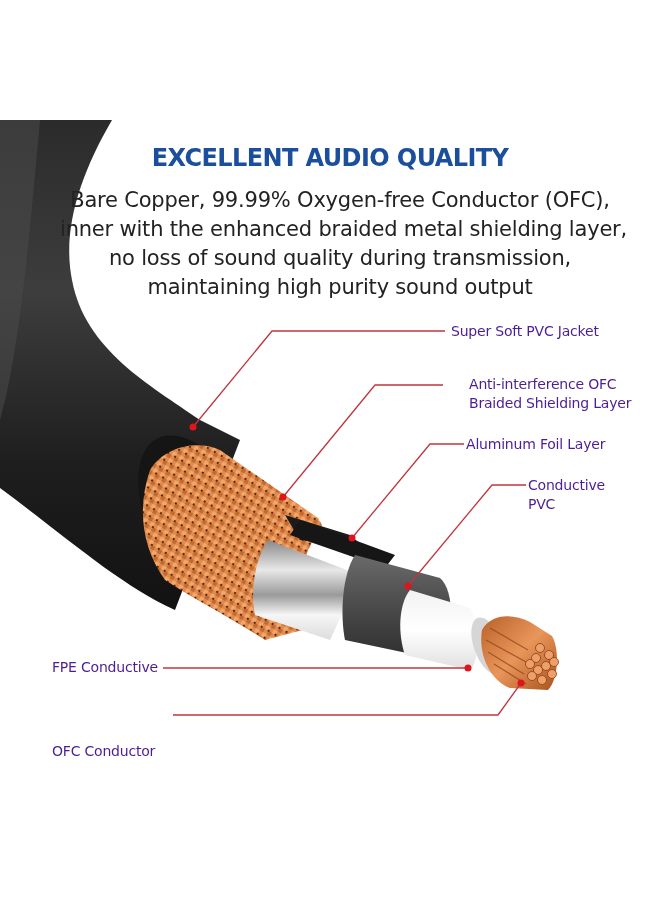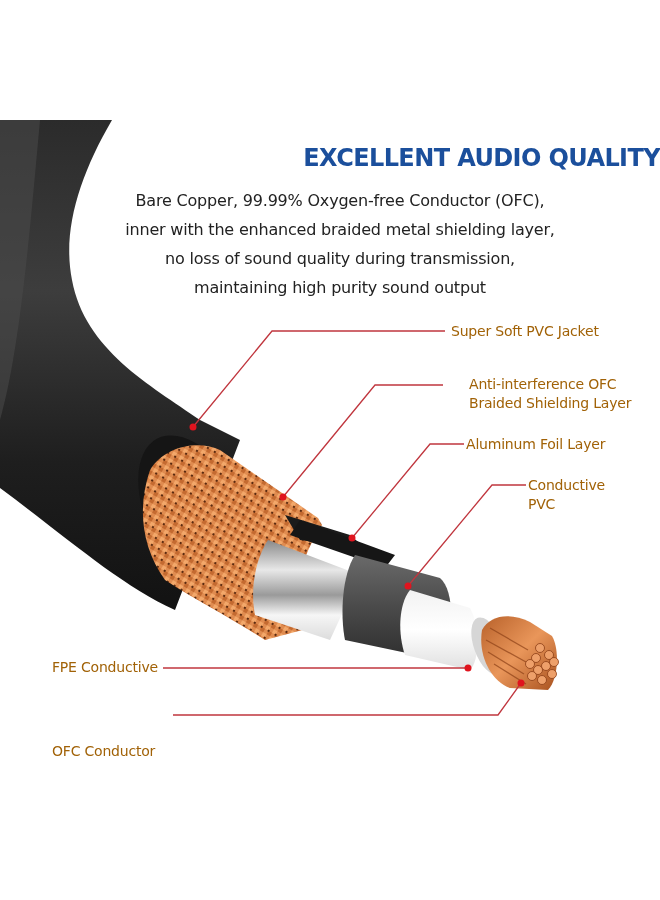--- a/index.html
+++ b/index.html
@@ -1,27 +1,27 @@
 <!DOCTYPE html>
 <html><head>
   <meta charset="utf-8">
   <style>
     html, body { margin: 0; padding: 0; background: #ffffff; }
     body { width: 660px; height: 900px; position: relative; overflow: hidden;
            font-family: "Liberation Sans", "DejaVu Sans", sans-serif; }
     .canvas { position: absolute; left: 0; top: 0; width: 660px; height: 900px; }
-    .title { position: absolute; left: 0; width: 660px; top: 144px; text-align: right;
+    .title { position: absolute; left: 0; width: 660px; top: 144px; text-align: center;
              font-family: "DejaVu Sans", sans-serif; font-weight: bold; font-size: 24px;
              letter-spacing: -0.6px; color: #1b4f9c; margin: 0; }
     .desc { position: absolute; left: 60px; width: 560px; top: 186px; text-align: center;
-            font-family: "DejaVu Sans", sans-serif; font-size: 16px; line-height: 29px;
+            font-family: "DejaVu Sans", sans-serif; font-size: 21px; line-height: 29px;
             color: #222; margin: 0; letter-spacing: -0.2px; }
     .desc span { display: block; white-space: nowrap; }
     .label { position: absolute; font-family: "DejaVu Sans", sans-serif; font-size: 14px;
-             line-height: 19px; color: #a16207; white-space: nowrap; letter-spacing: -0.2px; }
+             line-height: 19px; color: #4c1d95; white-space: nowrap; letter-spacing: -0.2px; }
     .label span { display: block; }
   </style>
 </head>
 <body>
 
 <div class="canvas">
 
   <svg class="canvas" width="660" height="900" viewBox="0 0 660 900">
     <defs>
       <linearGradient id="jacketGrad" x1="0" y1="0" x2="1" y2="0">

